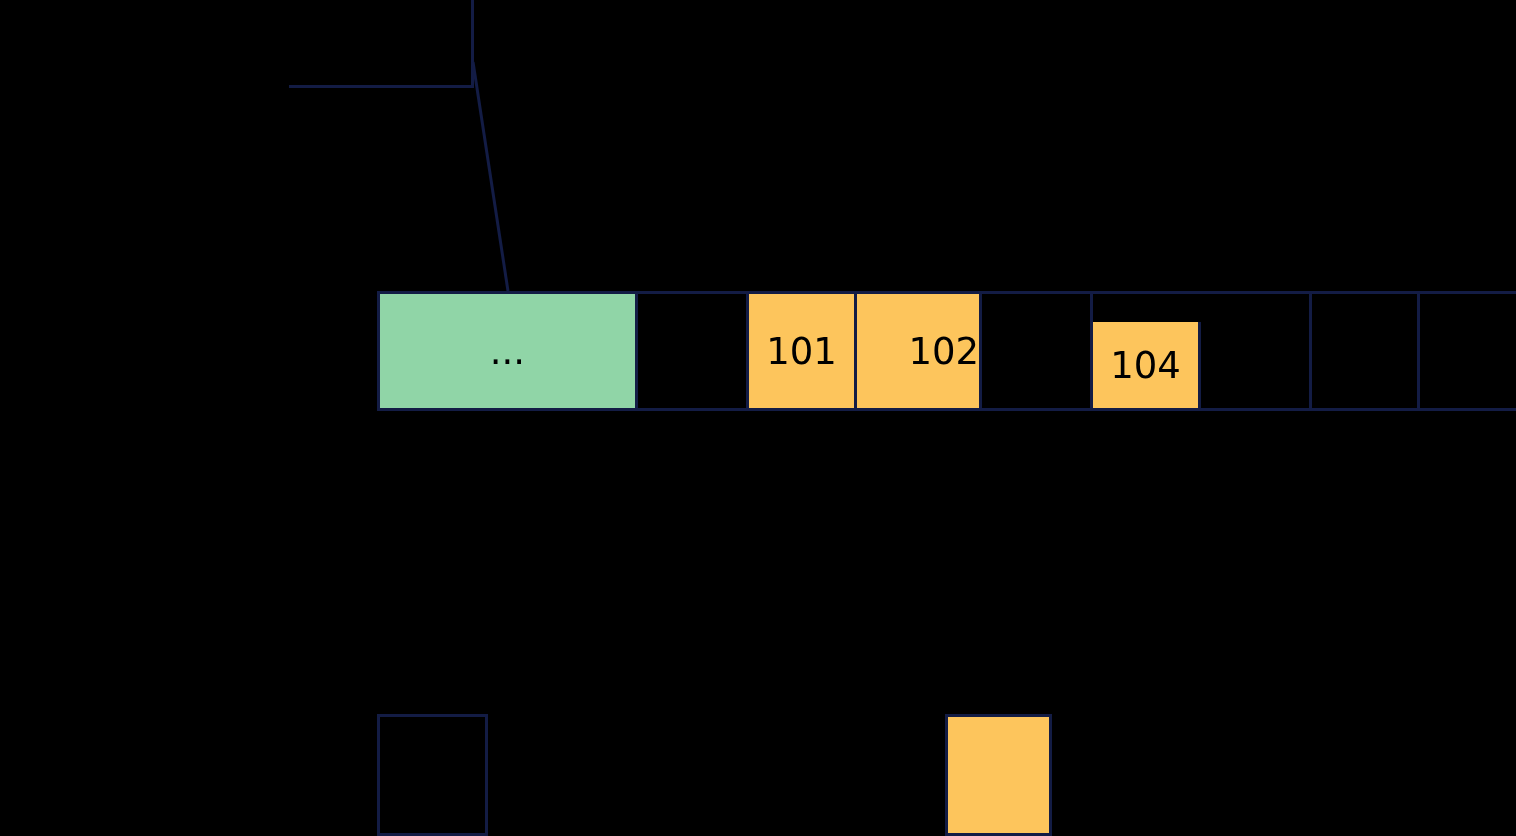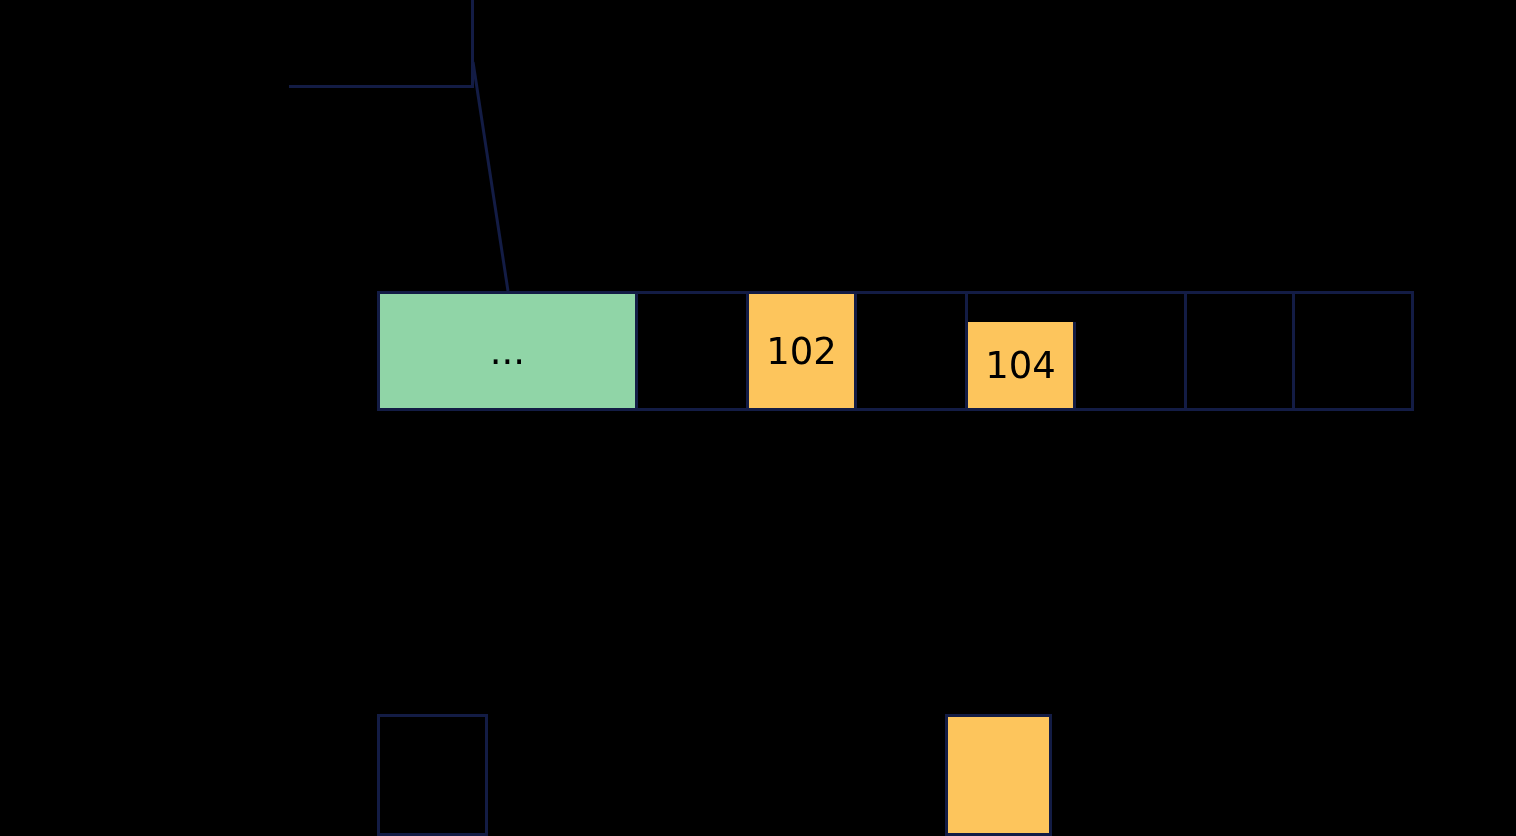--- a/index.html
+++ b/index.html
@@ -105,20 +105,23 @@
   </svg>
 
   <div class="array-row" id="array-row" style="left: 377px; top: 291px; height: 120px;">
       <div class="cell green" style="width: 258px;">
         <span>...</span>
       </div>
       <div class="cell empty" style="width: 111px;">
         <span></span>
       </div>
       <div class="cell orange" style="width: 108px;">
+        <span>101</span>
+      </div>
+      <div class="cell orange" style="width: 125px; justify-content: flex-end;">
         <span>102</span>
       </div>
       <div class="cell empty" style="width: 111px;">
         <span></span>
       </div>
       <div class="cell orange" style="width: 108px; margin-top: 28px;">
         <span>104</span>
       </div>
       <div class="cell empty" style="width: 111px;">
         <span></span>

